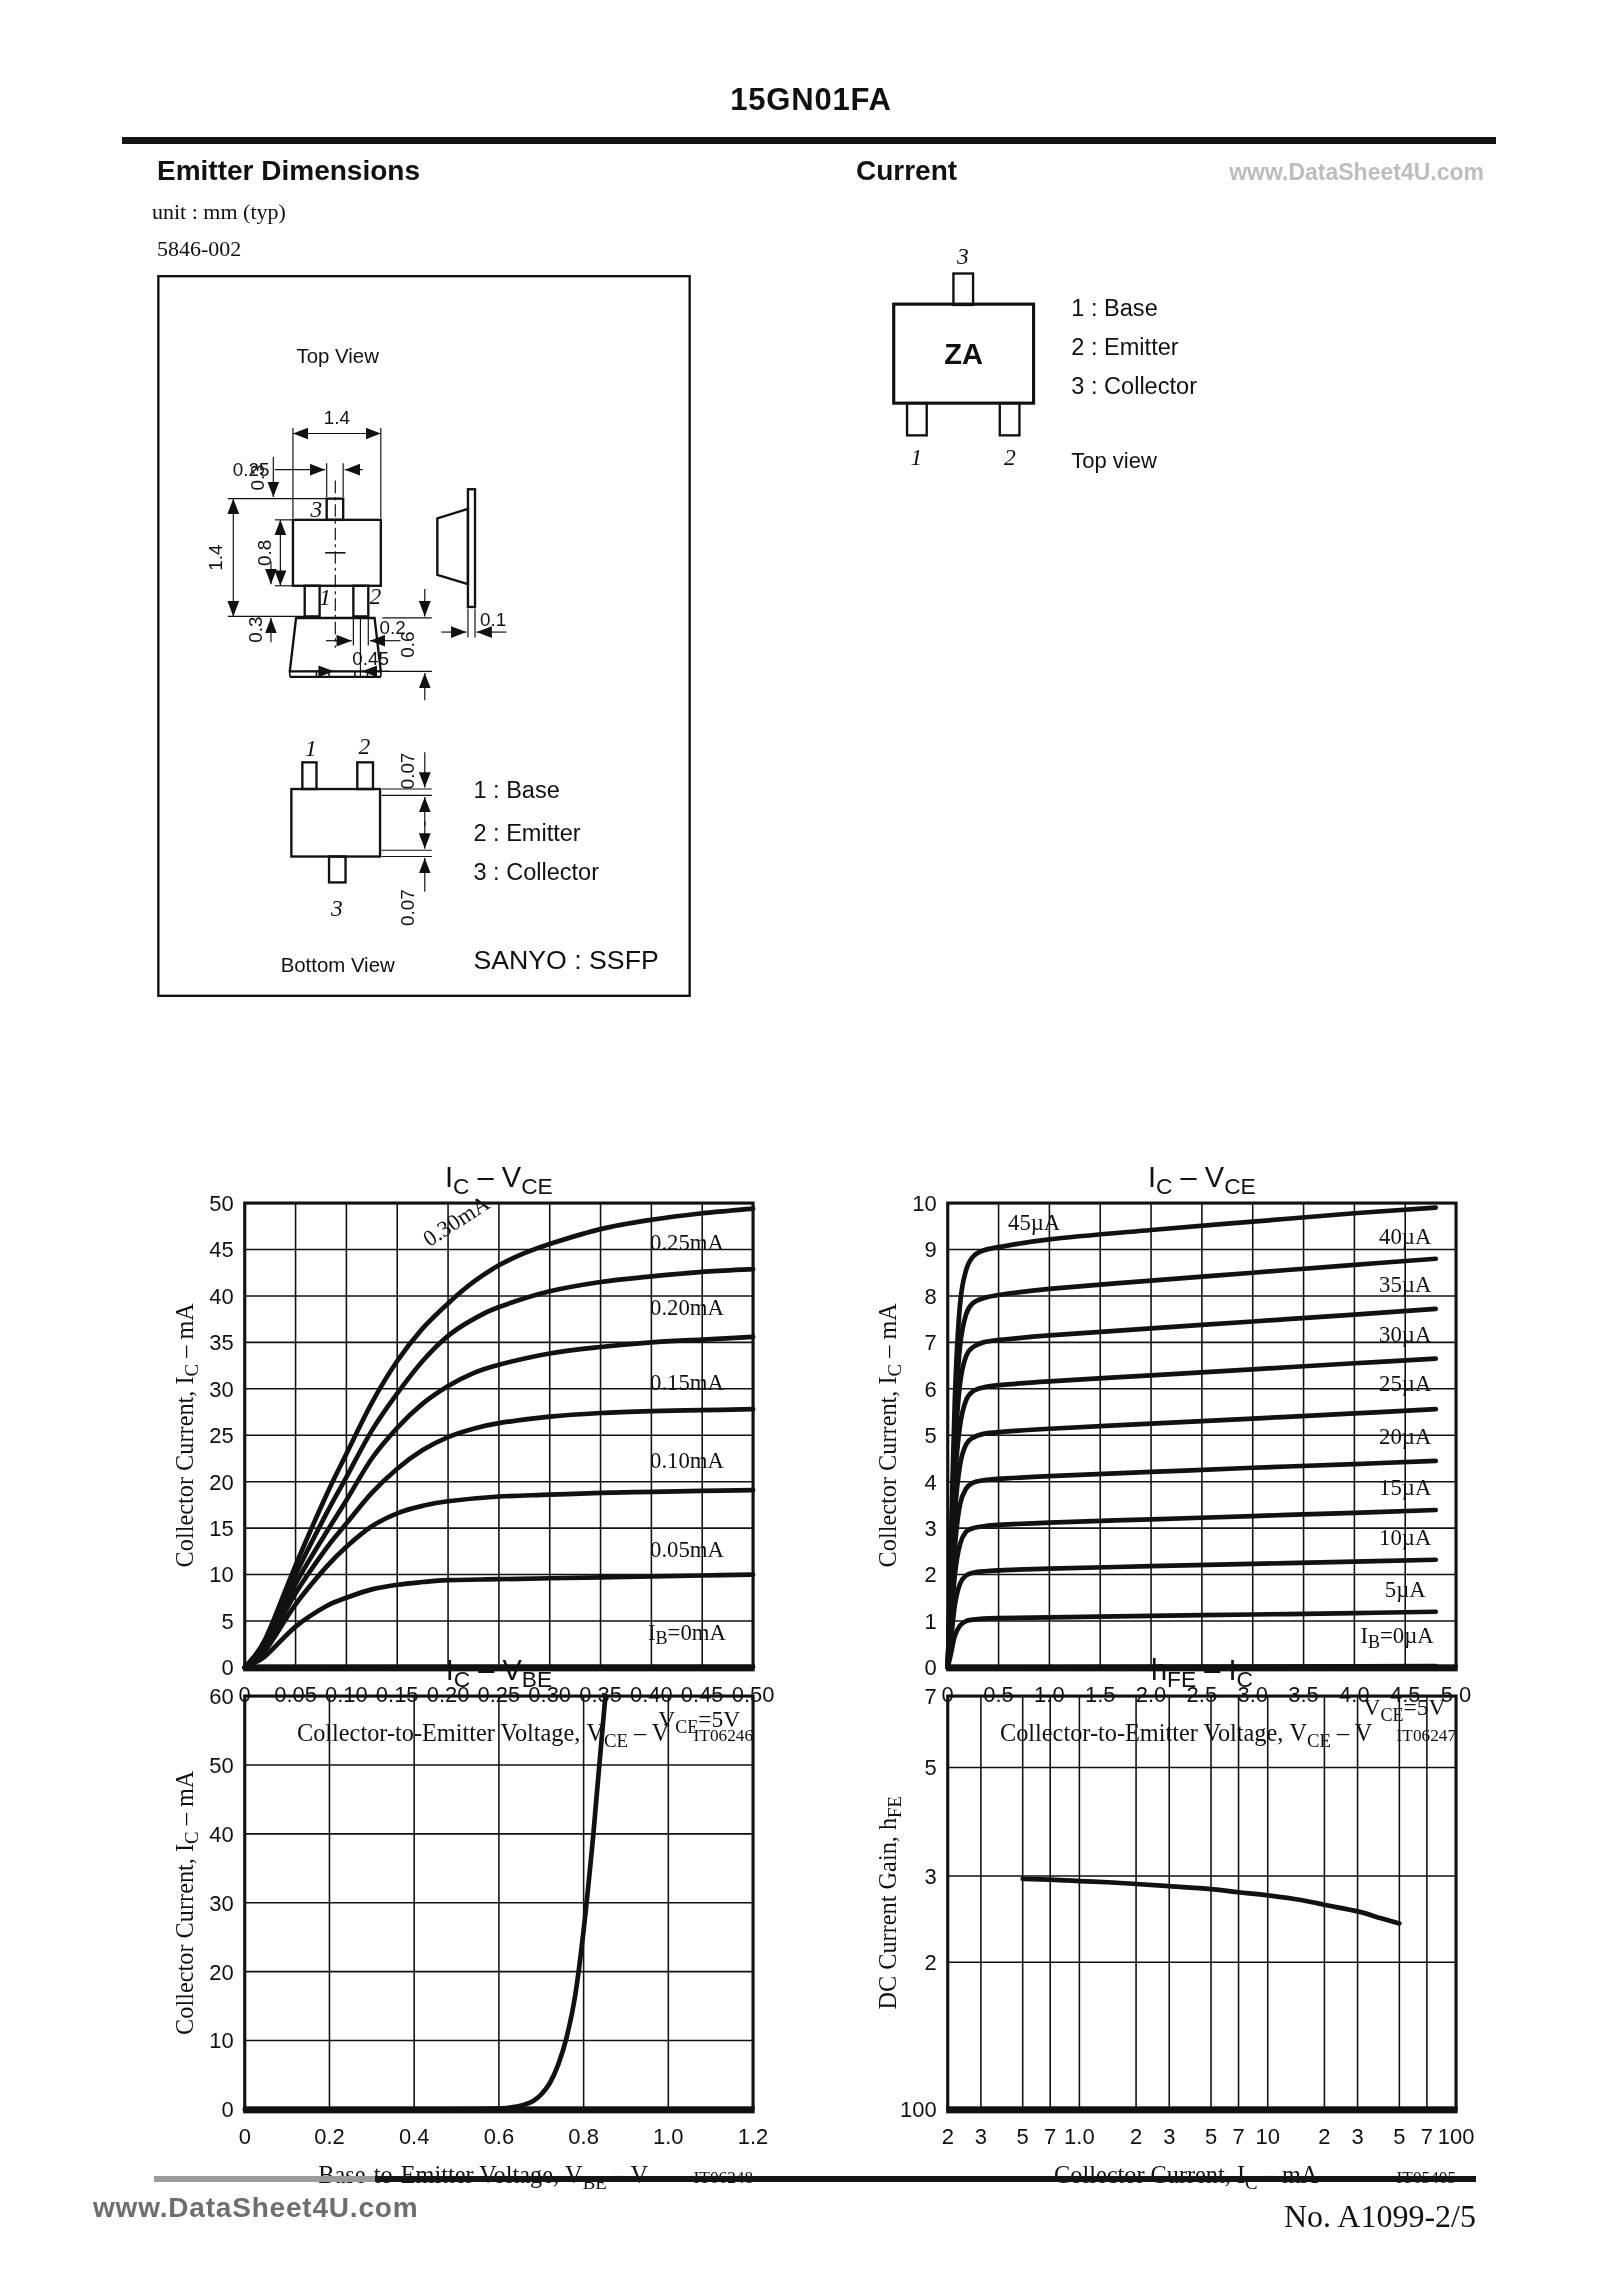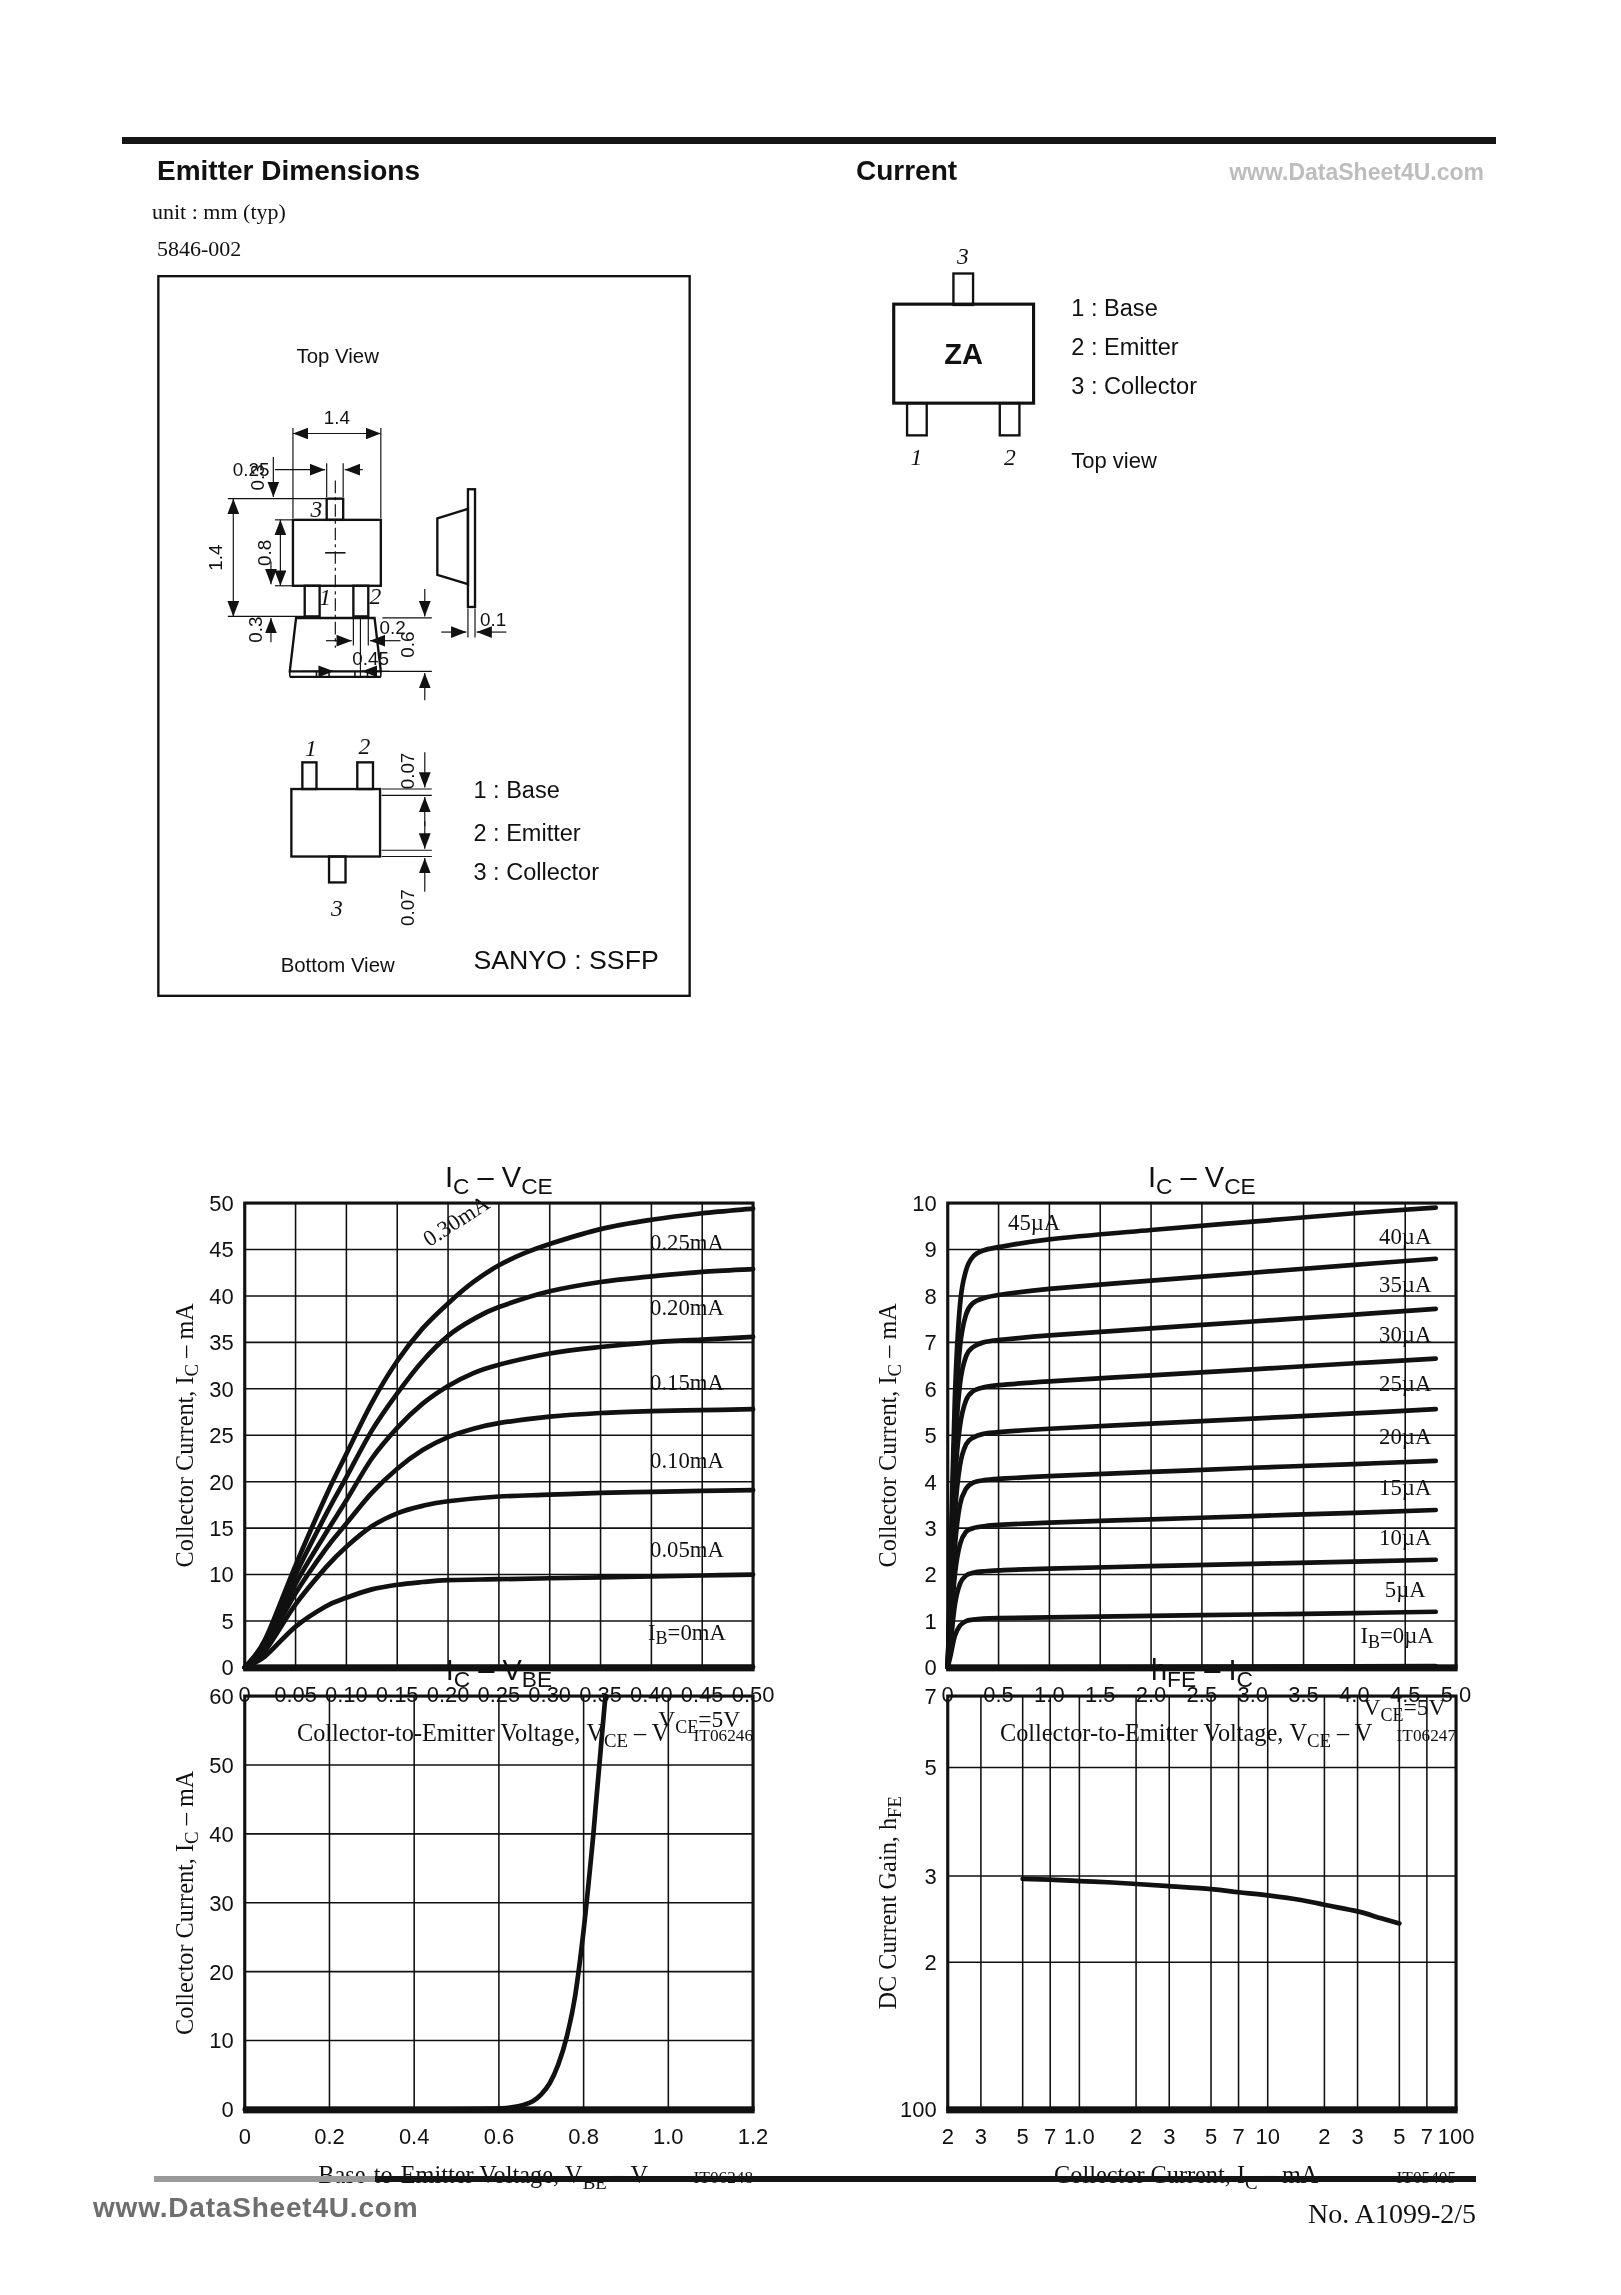--- a/index.html
+++ b/index.html
@@ -9,28 +9,29 @@
   #doc-title{left:0;top:82px;width:1622px;text-align:center;font-size:31px;font-weight:bold;letter-spacing:0.8px;}
   #top-rule{left:122px;top:137px;width:1374px;height:7px;background:#151515;}
   #sec-left{left:157px;top:155px;font-size:28px;font-weight:bold;}
   #sec-right{left:856px;top:155px;font-size:28px;font-weight:bold;}
   #wm-top{left:1146px;top:159px;width:338px;text-align:right;font-size:23px;color:#bdbdbd;font-weight:bold;}
   #unit-note{left:152px;top:199px;font-size:22px;font-family:"Liberation Serif",serif;}
   #pkg-code{left:157px;top:236px;font-size:22px;font-family:"Liberation Serif",serif;}
   #footer-rule-gray{left:154px;top:2176px;width:221px;height:6.3px;background:#9a9a9a;}
   #footer-rule-black{left:375px;top:2176px;width:1101px;height:6.3px;background:#151515;}
   #wm-bottom{left:93px;top:2192px;font-size:28px;font-weight:bold;color:#6e6e6e;letter-spacing:0.8px;}
-  #page-num{left:1083px;top:2198px;width:393px;text-align:right;font-size:28px;font-family:"Liberation Serif",serif;}
+  #page-num{left:1083px;top:2198px;width:393px;text-align:right;font-size:32px;font-family:"Liberation Serif",serif;}
   svg text{fill:#111;}
 </style>
 </head>
 <body>
 
 <div id="page">
 
+  <div class="abs" id="doc-title">15GN01FA</div>
   <div class="abs" id="top-rule"></div>
   <div class="abs" id="sec-left">Emitter Dimensions</div>
   <div class="abs" id="sec-right">Current</div>
   <div class="abs" id="wm-top">www.DataSheet4U.com</div>
   <div class="abs" id="unit-note">unit : mm (typ)</div>
   <div class="abs" id="pkg-code">5846-002</div>
 
   <svg class="abs" style="left:157px;top:275px;" width="534" height="722" viewBox="0 0 680 920">
     <defs>
       <marker id="arrE" orient="auto" markerWidth="14" markerHeight="10" refX="13" refY="5">

